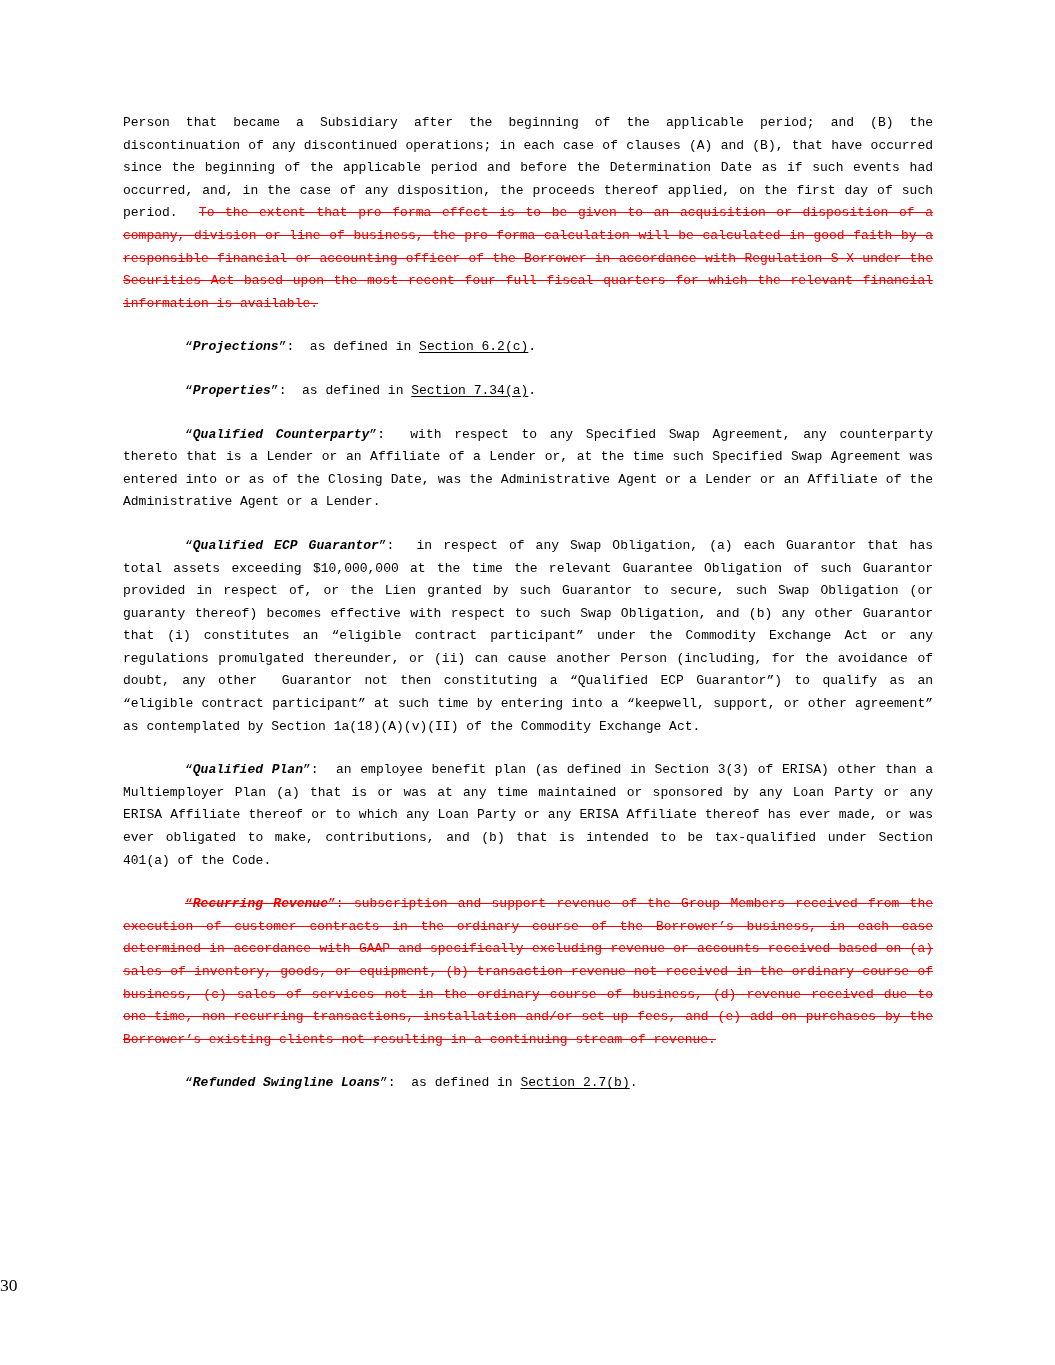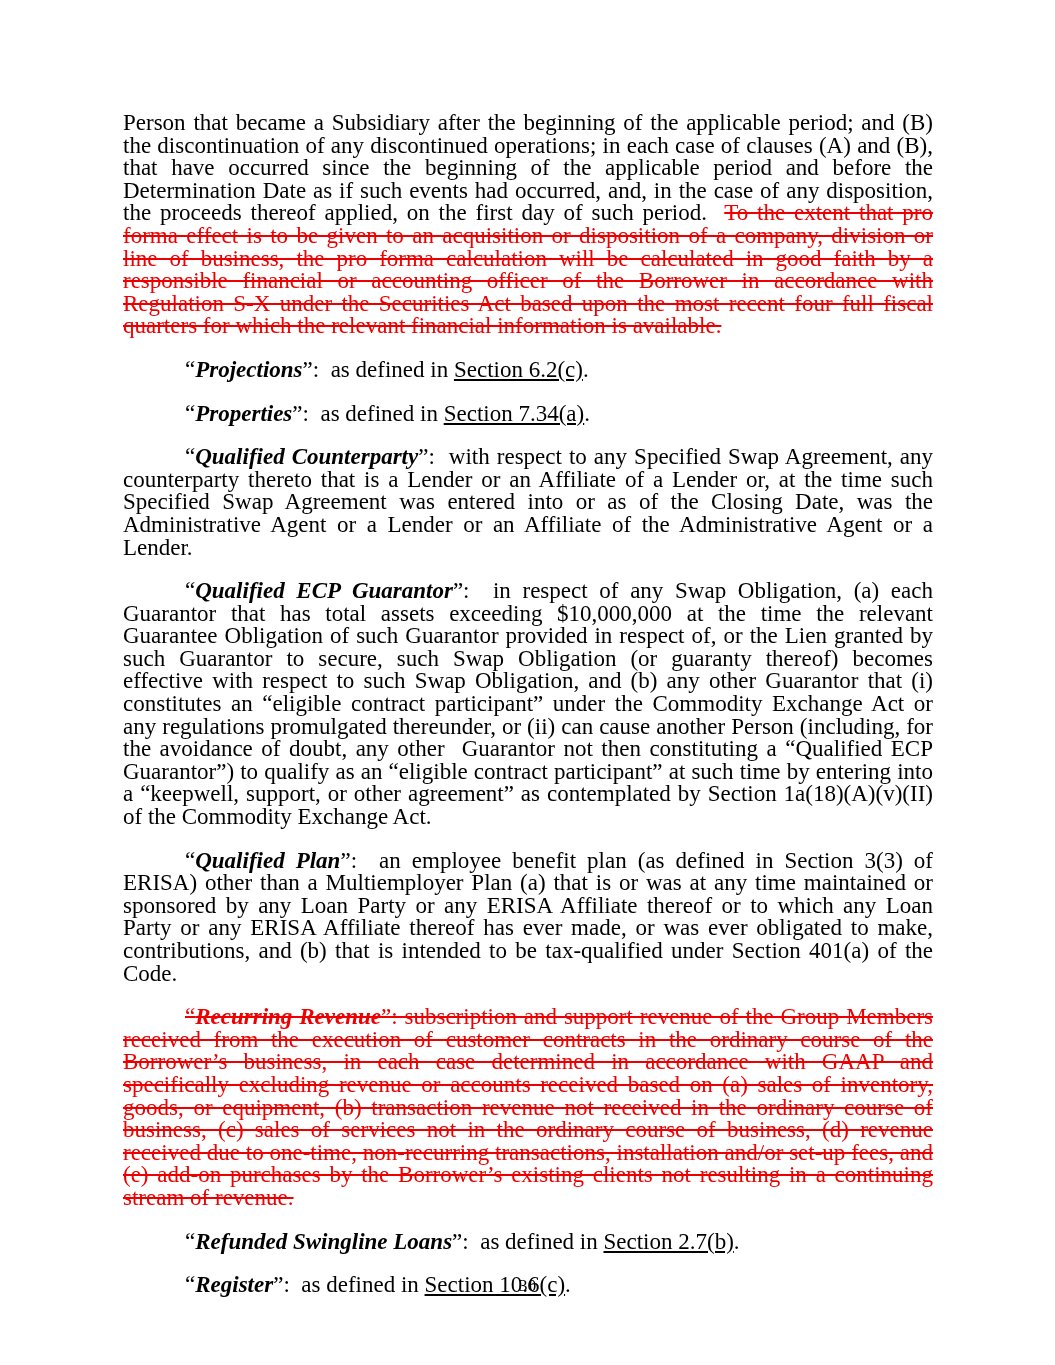--- a/index.html
+++ b/index.html
@@ -14,23 +14,24 @@
     background: var(--page-bg);
     position: relative;
     font-family: "Liberation Serif", serif;
     color: var(--text-color);
   }
   .doc-content {
     position: absolute;
     left: 123px;
     top: 112px;
     width: 810px;
-    font-size: 23px;
+    font-size: 13px;
     line-height: 22.6px;
     text-align: justify;
+    font-family: Liberation Mono, monospace;
   }
   p.para {
     margin: 0 0 21px 0;
   }
   p.para.indent {
     text-indent: 62px;
   }
   .r-normal { color: var(--text-color); }
   .r-term {
     font-weight: bold;
@@ -53,32 +54,30 @@
   .r-strike-link {
     color: var(--redline-color);
     text-decoration: underline line-through;
     text-underline-offset: 2px;
   }
   .page-number {
     position: absolute;
     top: 1275px;
     left: 0;
     width: 100%;
-    text-align: center;
     font-size: 17.5px;
   }
 </style>
 </head>
 <body>
 
 <div class="doc-content">
     <p class="para"><span class="run r-normal">Person that became a Subsidiary after the beginning of the applicable period; and (B) the discontinuation of any discontinued operations; in each case of clauses (A) and (B), that have occurred since the beginning of the applicable period and before the Determination Date as if such events had occurred, and, in the case of any disposition, the proceeds thereof applied, on the first day of such period.&nbsp; </span><span class="run r-strike">To the extent that pro forma effect is to be given to an acquisition or disposition of a company, division or line of business, the pro forma calculation will be calculated in good faith by a responsible financial or accounting officer of the Borrower in accordance with Regulation S-X under the Securities Act based upon the most recent four full fiscal quarters for which the relevant financial information is available.</span></p>
     <p class="para indent"><span class="run r-normal">“</span><span class="run r-term">Projections</span><span class="run r-normal">”:&nbsp; as defined in </span><span class="run r-link">Section 6.2(c)</span><span class="run r-normal">.</span></p>
     <p class="para indent"><span class="run r-normal">“</span><span class="run r-term">Properties</span><span class="run r-normal">”:&nbsp; as defined in </span><span class="run r-link">Section 7.34(a)</span><span class="run r-normal">.</span></p>
     <p class="para indent"><span class="run r-normal">“</span><span class="run r-term">Qualified Counterparty</span><span class="run r-normal">”:&nbsp; with respect to any Specified Swap Agreement, any counterparty thereto that is a Lender or an Affiliate of a Lender or, at the time such Specified Swap Agreement was entered into or as of the Closing Date, was the Administrative Agent or a Lender or an Affiliate of the Administrative Agent or a Lender.</span></p>
     <p class="para indent"><span class="run r-normal">“</span><span class="run r-term">Qualified ECP Guarantor</span><span class="run r-normal">”:&nbsp; in respect of any Swap Obligation, (a) each Guarantor that has total assets exceeding $10,000,000 at the time the relevant Guarantee Obligation of such Guarantor provided in respect of, or the Lien granted by such Guarantor to secure, such Swap Obligation (or guaranty thereof) becomes effective with respect to such Swap Obligation, and (b) any other Guarantor that (i) constitutes an “eligible contract participant” under the Commodity Exchange Act or any regulations promulgated thereunder, or (ii) can cause another Person (including, for the avoidance of doubt, any other &nbsp;Guarantor not then constituting a “Qualified ECP Guarantor”) to qualify as an “eligible contract participant” at such time by entering into a “keepwell, support, or other agreement” as contemplated by Section 1a(18)(A)(v)(II) of the Commodity Exchange Act.</span></p>
     <p class="para indent"><span class="run r-normal">“</span><span class="run r-term">Qualified Plan</span><span class="run r-normal">”:&nbsp; an employee benefit plan (as defined in Section 3(3) of ERISA) other than a Multiemployer Plan (a) that is or was at any time maintained or sponsored by any Loan Party or any ERISA Affiliate thereof or to which any Loan Party or any ERISA Affiliate thereof has ever made, or was ever obligated to make, contributions, and (b) that is intended to be tax-qualified under Section 401(a) of the Code.</span></p>
     <p class="para indent"><span class="run r-strike">“</span><span class="run r-strike-term">Recurring Revenue</span><span class="run r-strike">”: subscription and support revenue of the Group Members received from the execution of customer contracts in the ordinary course of the Borrower’s business, in each case determined in accordance with GAAP and specifically excluding revenue or accounts received based on (a) sales of inventory, goods, or equipment, (b) transaction revenue not received in the ordinary course of business, (c) sales of services not in the ordinary course of business, (d) revenue received due to one-time, non-recurring transactions, installation and/or set-up fees, and (e) add-on purchases by the Borrower’s existing clients not resulting in a continuing stream of revenue.</span></p>
     <p class="para indent"><span class="run r-normal">“</span><span class="run r-term">Refunded Swingline Loans</span><span class="run r-normal">”:&nbsp; as defined in </span><span class="run r-link">Section 2.7(b)</span><span class="run r-normal">.</span></p>
-    <p class="para indent"><span class="run r-normal">“</span><span class="run r-term">Register</span><span class="run r-normal">”:&nbsp; as defined in </span><span class="run r-link">Section 10.6(c)</span><span class="run r-normal">.</span></p>
   </div>
 
 <div class="page-number">30</div>
 
 </body></html>

